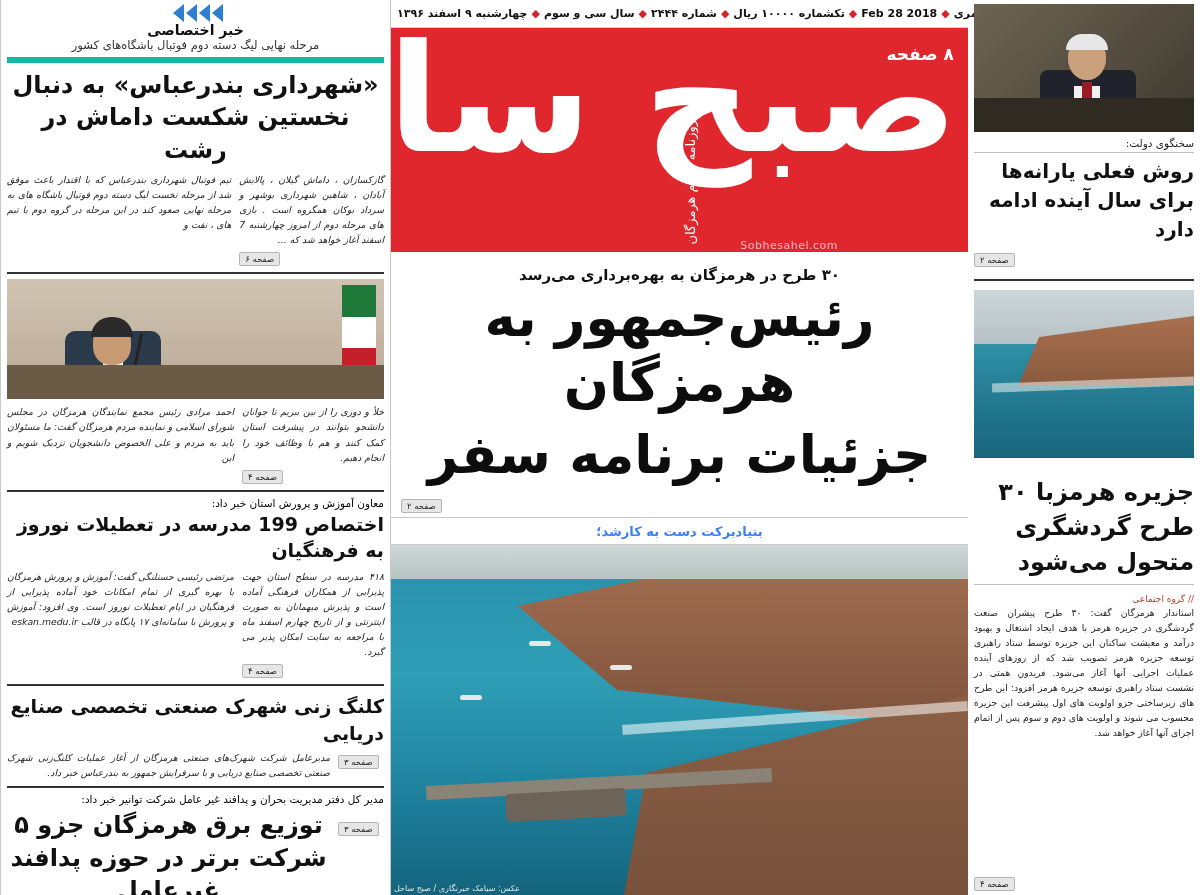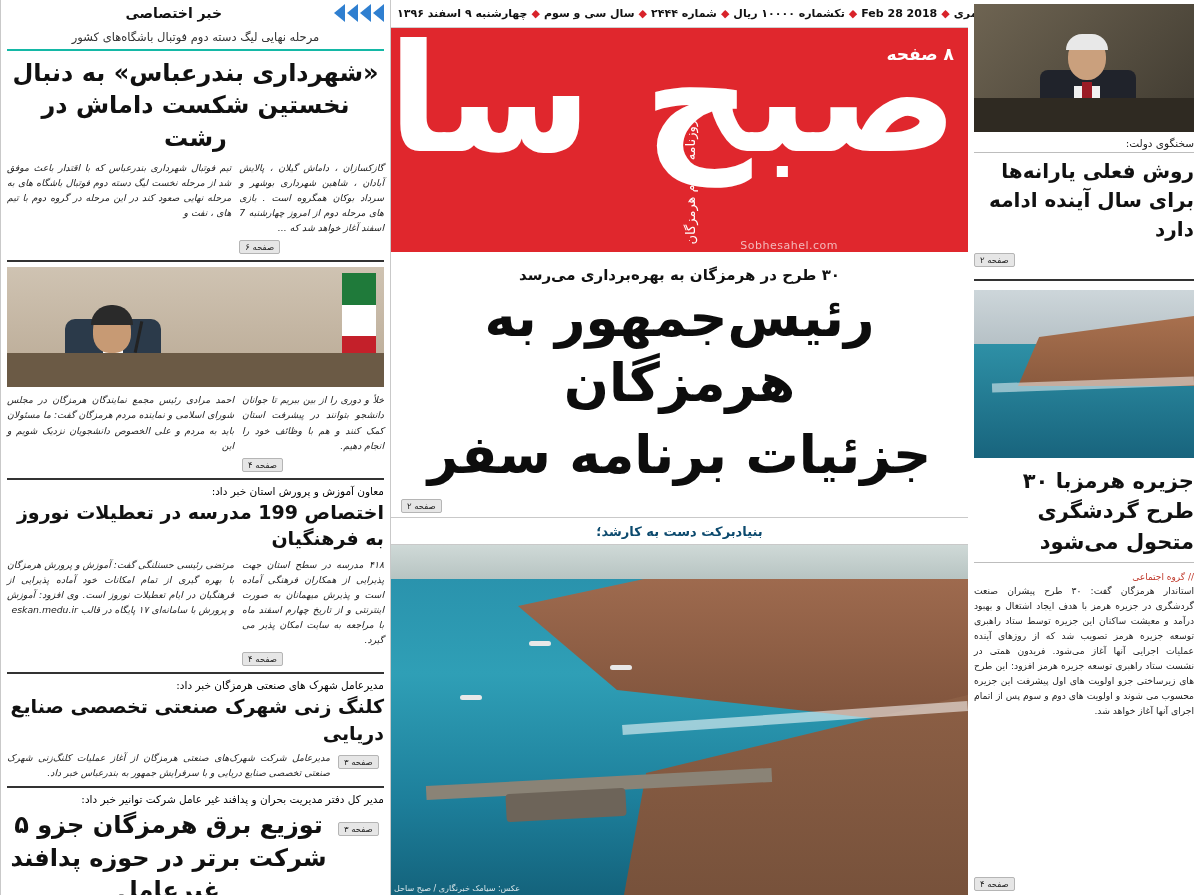--- a/index.html
+++ b/index.html
@@ -27,20 +27,21 @@
     padding: 4px 6px 0 6px;
   }
 
   
   .excl-banner {
     display: flex;
     align-items: center;
     justify-content: space-between;
     height: 26px;
     margin-bottom: 4px;
+    flex-direction: column;
   }
   .excl-label {
     color: #d8232a;
     font-size: 13px;
     font-weight: bold;
     padding-right: 6px;
   }
   .excl-title {
     flex: 1;
     text-align: center;
@@ -68,21 +69,21 @@
   }
   .photo-team .pitch {
     position:absolute; left:0; right:0; top:68px; bottom:0;
     background: repeating-linear-gradient(90deg,#4f8a46 0 26px,#5c9751 26px 52px);
   }
 
   .cap-gray {
     font-size: 11.5px;
     text-align: center;
     color: #333;
-    border-bottom: 2px solid #14b8a6;
+    border-bottom: 6px solid #14b8a6;
     padding: 4px 0 5px 0;
     margin-bottom: 4px;
   }
   .head-lg {
     font-size: 24px;
     font-weight: bold;
     line-height: 1.35;
     text-align: center;
     color: #111;
     padding: 2px 2px 6px 2px;
@@ -213,21 +214,21 @@
     color: #0d0d0d;
   }
   .center-tag { text-align: left; padding: 0 10px 4px; }
   .center-sub {
     text-align: center;
     font-size: 13px;
     font-weight: bold;
     padding: 6px 0 5px;
     border-top: 1px solid #c9c9c9;
     border-bottom: 1px solid #c9c9c9;
-    color: #0c4a6e;
+    color: #3b82f6;
   }
   .photo-coast {
     flex: 1;
     position: relative;
     background: #1e6e8c;
     overflow: hidden;
   }
   .coast-sky { position:absolute; left:0; right:0; top:0; height: 34px; background: linear-gradient(#cfd9d7,#b7c4c2);}
   .coast-sea { position:absolute; left:0; right:0; top:34px; bottom:0; background: linear-gradient(#2a93ad 0%, #2f9fb6 30%, #1d7f9b 70%, #14637c 100%);}
   .coast-land {
@@ -365,21 +366,20 @@
     <div class="two-col" style="margin-top:5px">
       <div style="flex:1.6" class="body-txt">مرتضی رئیسی حسنلنگی گفت: آموزش و پرورش هرمزگان با بهره گیری از تمام امکانات خود آماده پذیرایی از فرهنگیان در ایام تعطیلات نوروز است. وی افزود: آموزش و پرورش با سامانه‌ای ۱۷ پایگاه در قالب eskan.medu.ir</div>
       <div style="flex:1">
         <div class="body-txt">۴۱۸ مدرسه در سطح استان جهت پذیرایی از همکاران فرهنگی آماده است و پذیرش میهمانان به صورت اینترنتی و از تاریخ چهارم اسفند ماه با مراجعه به سایت امکان پذیر می گیرد.</div>
         <div style="text-align:left"><span class="pagetag">صفحه ۴</span></div>
       </div>
     </div>
 
     <div class="rule-dark"></div>
 
-    <div style="font-size:10.5px;text-align:right">مدیرعامل شهرک های صنعتی هرمزگان خبر داد:</div>
     <div class="head-md" style="padding-top:2px">کلنگ زنی شهرک صنعتی تخصصی صنایع دریایی</div>
     <div class="two-col" style="margin-top:4px">
       <div style="flex:1" class="body-txt">مدیرعامل شرکت شهرک‌های صنعتی هرمزگان از آغاز عملیات کلنگ‌زنی شهرک صنعتی تخصصی صنایع دریایی و با سرفرایش جمهور به بندرعباس خبر داد.</div>
       <div style="width:46px;text-align:left"><span class="pagetag">صفحه ۳</span></div>
     </div>
 
     <div class="rule-dark"></div>
 
     <div style="font-size:10.5px;text-align:right">مدیر کل دفتر مدیریت بحران و پدافند غیر عامل شرکت توانیر خبر داد:</div>
     <div class="two-col" style="margin-top:2px">
@@ -455,21 +455,21 @@
 
     <div class="rule-dark"></div>
 
     <div class="photo photo-island">
       <div class="sky"></div>
       <div class="sea"></div>
       <div class="hill"></div>
       <div class="shore"></div>
     </div>
 
-    <div class="right-head" style="padding-top:8px;font-size:21px">جزیره هرمزبا ۳۰ طرح گردشگری متحول می‌شود</div>
+    <div class="right-head" style="padding-top:17px;font-size:24px">جزیره هرمزبا ۳۰ طرح گردشگری متحول می‌شود</div>
 
     <div class="rule"></div>
 
     <div class="island-cap">// گروه اجتماعی</div>
     <div class="right-body">استاندار هرمزگان گفت: ۳۰ طرح پیشران صنعت گردشگری در جزیره هرمز با هدف ایجاد اشتغال و بهبود درآمد و معیشت ساکنان این جزیره توسط ستاد راهبری توسعه جزیره هرمز تصویب شد که از روزهای آینده عملیات اجرایی آنها آغاز می‌شود. فریدون همتی در نشست ستاد راهبری توسعه جزیره هرمز افزود: این طرح های زیرساختی جزو اولویت های اول پیشرفت این جزیره محسوب می شوند و اولویت های دوم و سوم پس از اتمام اجرای آنها آغاز خواهد شد.</div>
 
     <div class="spacer"></div>
     <div class="bottom-tag"><span class="pagetag">صفحه ۴</span></div>
   </div>
 

